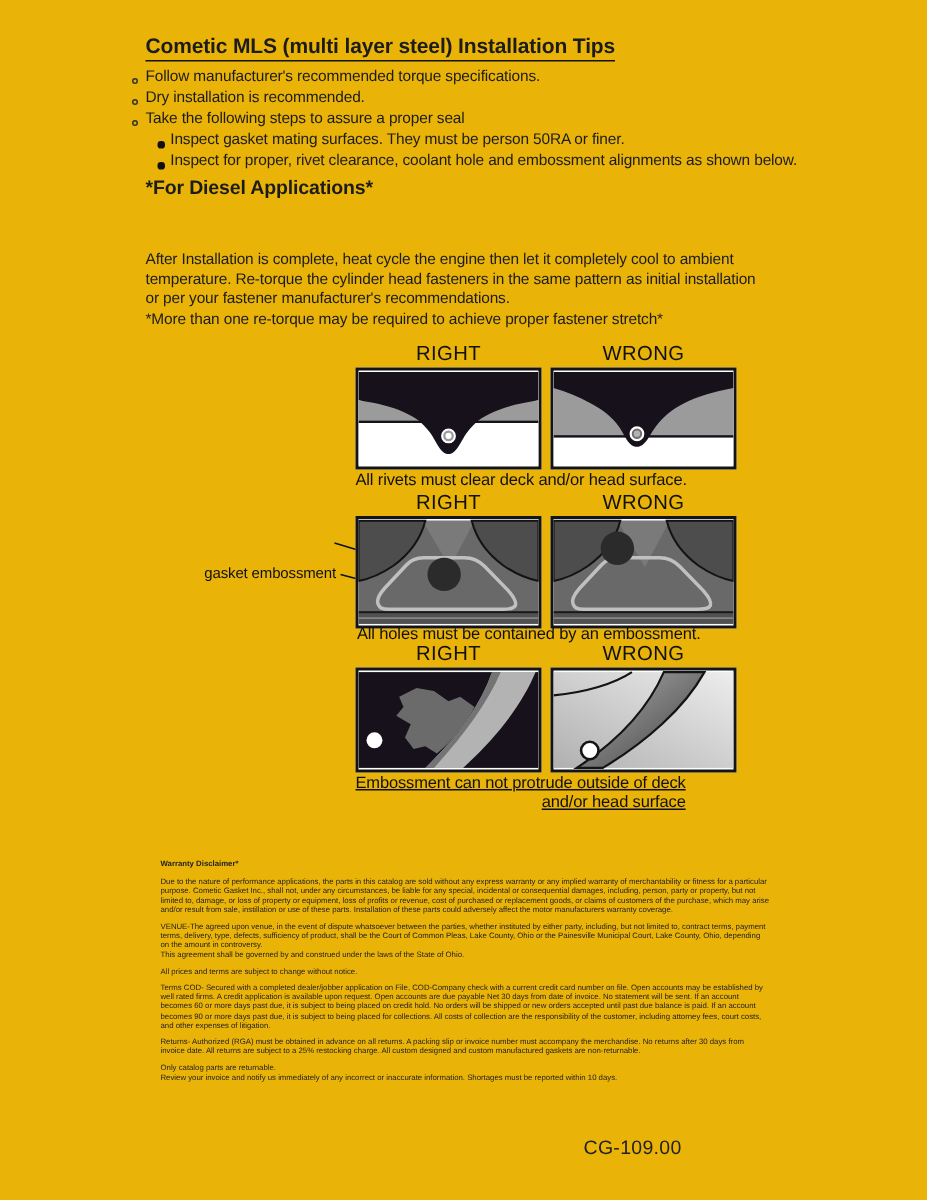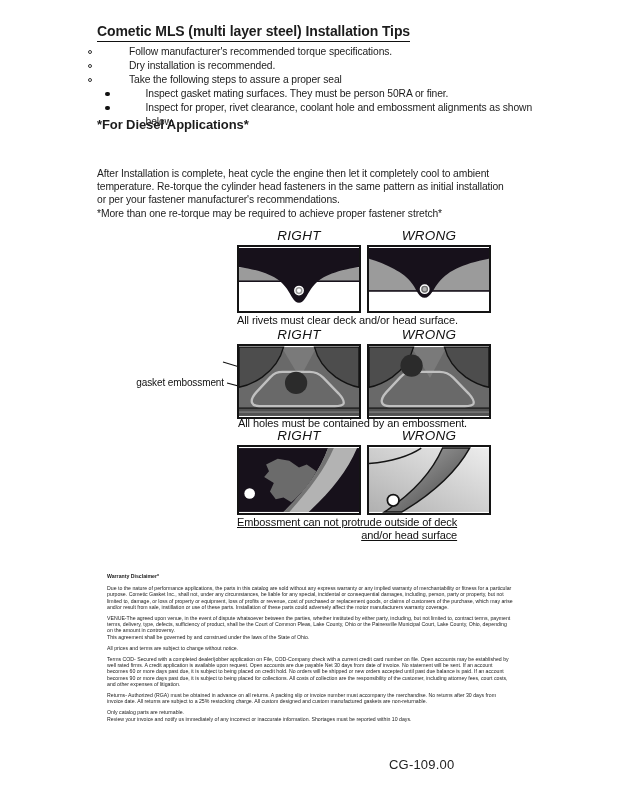--- a/index.html
+++ b/index.html
@@ -1,42 +1,42 @@
 <!DOCTYPE html>
 <html><head>
 <meta charset="utf-8">
 <style>
   * { margin:0; padding:0; box-sizing:border-box; }
   html,body { background:#e9e9e9; }
   .page {
-    position:relative; width:618px; height:800px; background:#ffffff;
+    position:relative; width:618px; height:800px; background:#eab308;
     font-family:"Liberation Sans","DejaVu Sans",sans-serif; color:#1c1c1c;
     overflow:hidden; margin:0 auto;
   }
   .abs { position:absolute; }
   .title {
     font-size:14px; font-weight:bold; letter-spacing:-0.1px;
     border-bottom:1.8px solid #111; padding-bottom:2px; display:inline-block;
   }
   .tips { font-size:10.3px; letter-spacing:-0.1px; }
-  .tip-row { display:flex; align-items:flex-start; line-height:14px;gap:32px; }
+  .tip-row { display:flex; align-items:center; line-height:14px; }
   .tip-row.sub { margin-left:17px; }
   .b-open {
     width:4px; height:4px; border:1.1px solid #333; border-radius:50%;
     margin:4.5px 5px 0 0; flex:none;
   }
   .b-solid {
     width:4.5px; height:4.5px; background:#111; border-radius:50%;
     margin:4.5px 4px 0 0; flex:none;
   }
   .h2 { font-size:13px; font-weight:bold; letter-spacing:-0.1px; }
   .body-p { font-size:10.3px; line-height:13px; letter-spacing:-0.1px; white-space:pre-line; }
   .drow { display:flex; gap:6px; }
   .dcol { width:124px; }
-  .dhead { text-align:center; font-size:13.5px; letter-spacing:0.3px; color:#111; margin-bottom:2px;font-style:italic; }
+  .dhead { text-align:center; font-size:13.5px; letter-spacing:0.3px; color:#111; margin-bottom:2px; }
   .panel { width:124px; border:2px solid #141414; background:#fff; font-size:0; }
   .panel svg { display:block; }
   .caption { font-size:11px; letter-spacing:-0.1px; line-height:13px; color:#111;text-align:right; }
   .ptr-label { font-size:10px; line-height:11.5px; text-align:right; letter-spacing:-0.1px; color:#111; }
   .legal { font-size:5.2px; line-height:6.2px; color:#222; width:406px; letter-spacing:0; }
   .legal p { margin-bottom:5px; white-space:pre-line; }
   .legal .legal-head { font-weight:bold; margin-bottom:6px; }
   .doc-num { font-size:13px; letter-spacing:0.2px; color:#222; }
 </style>
 </head>

